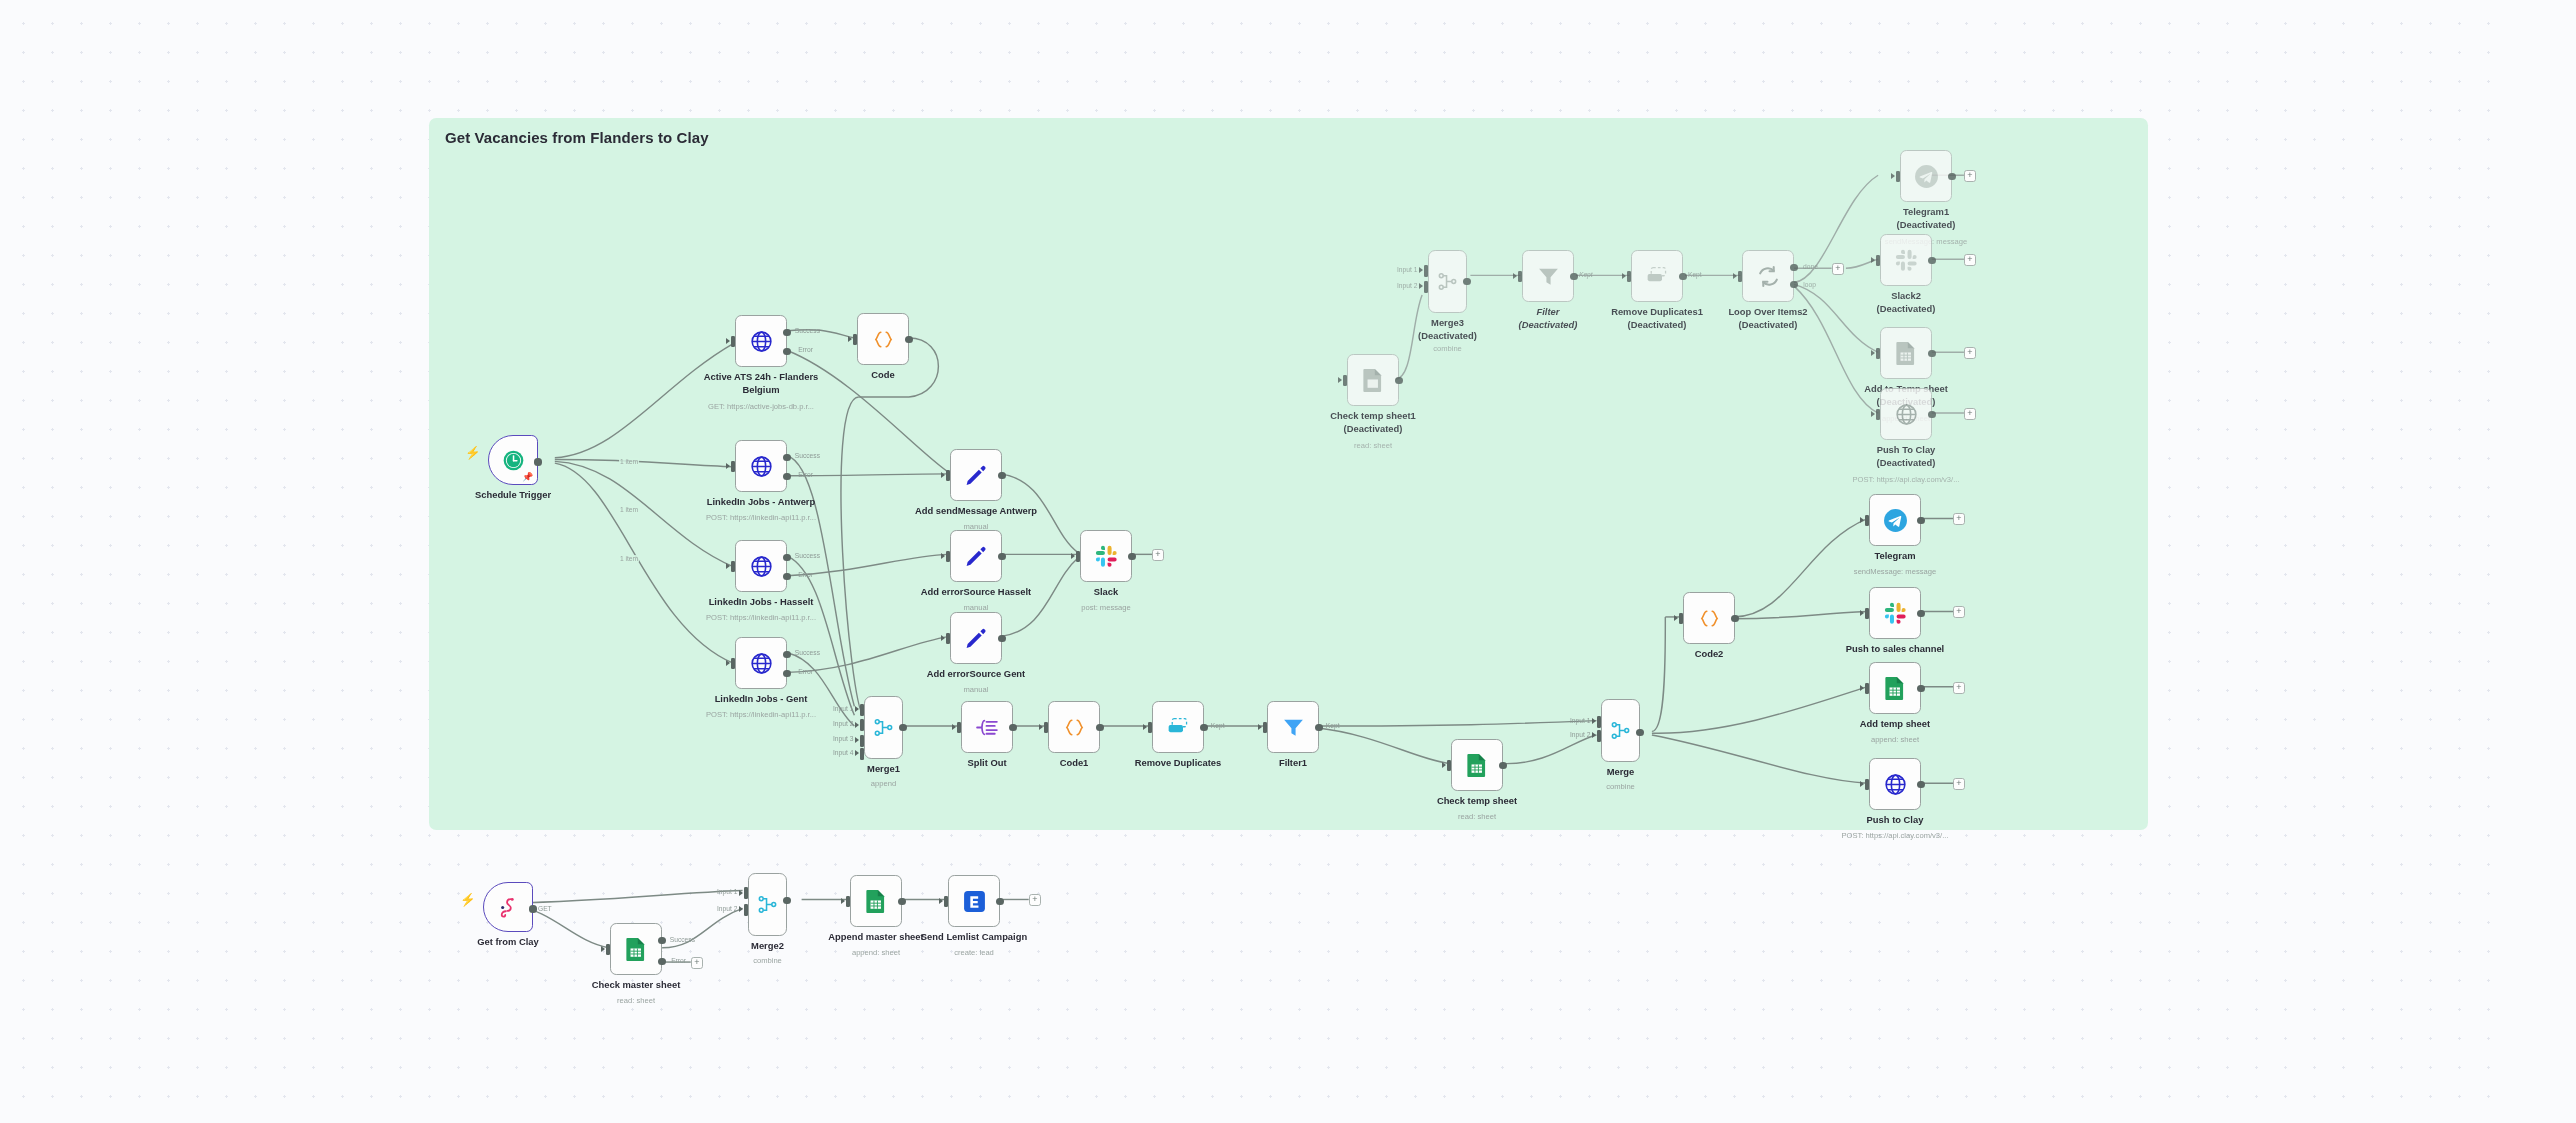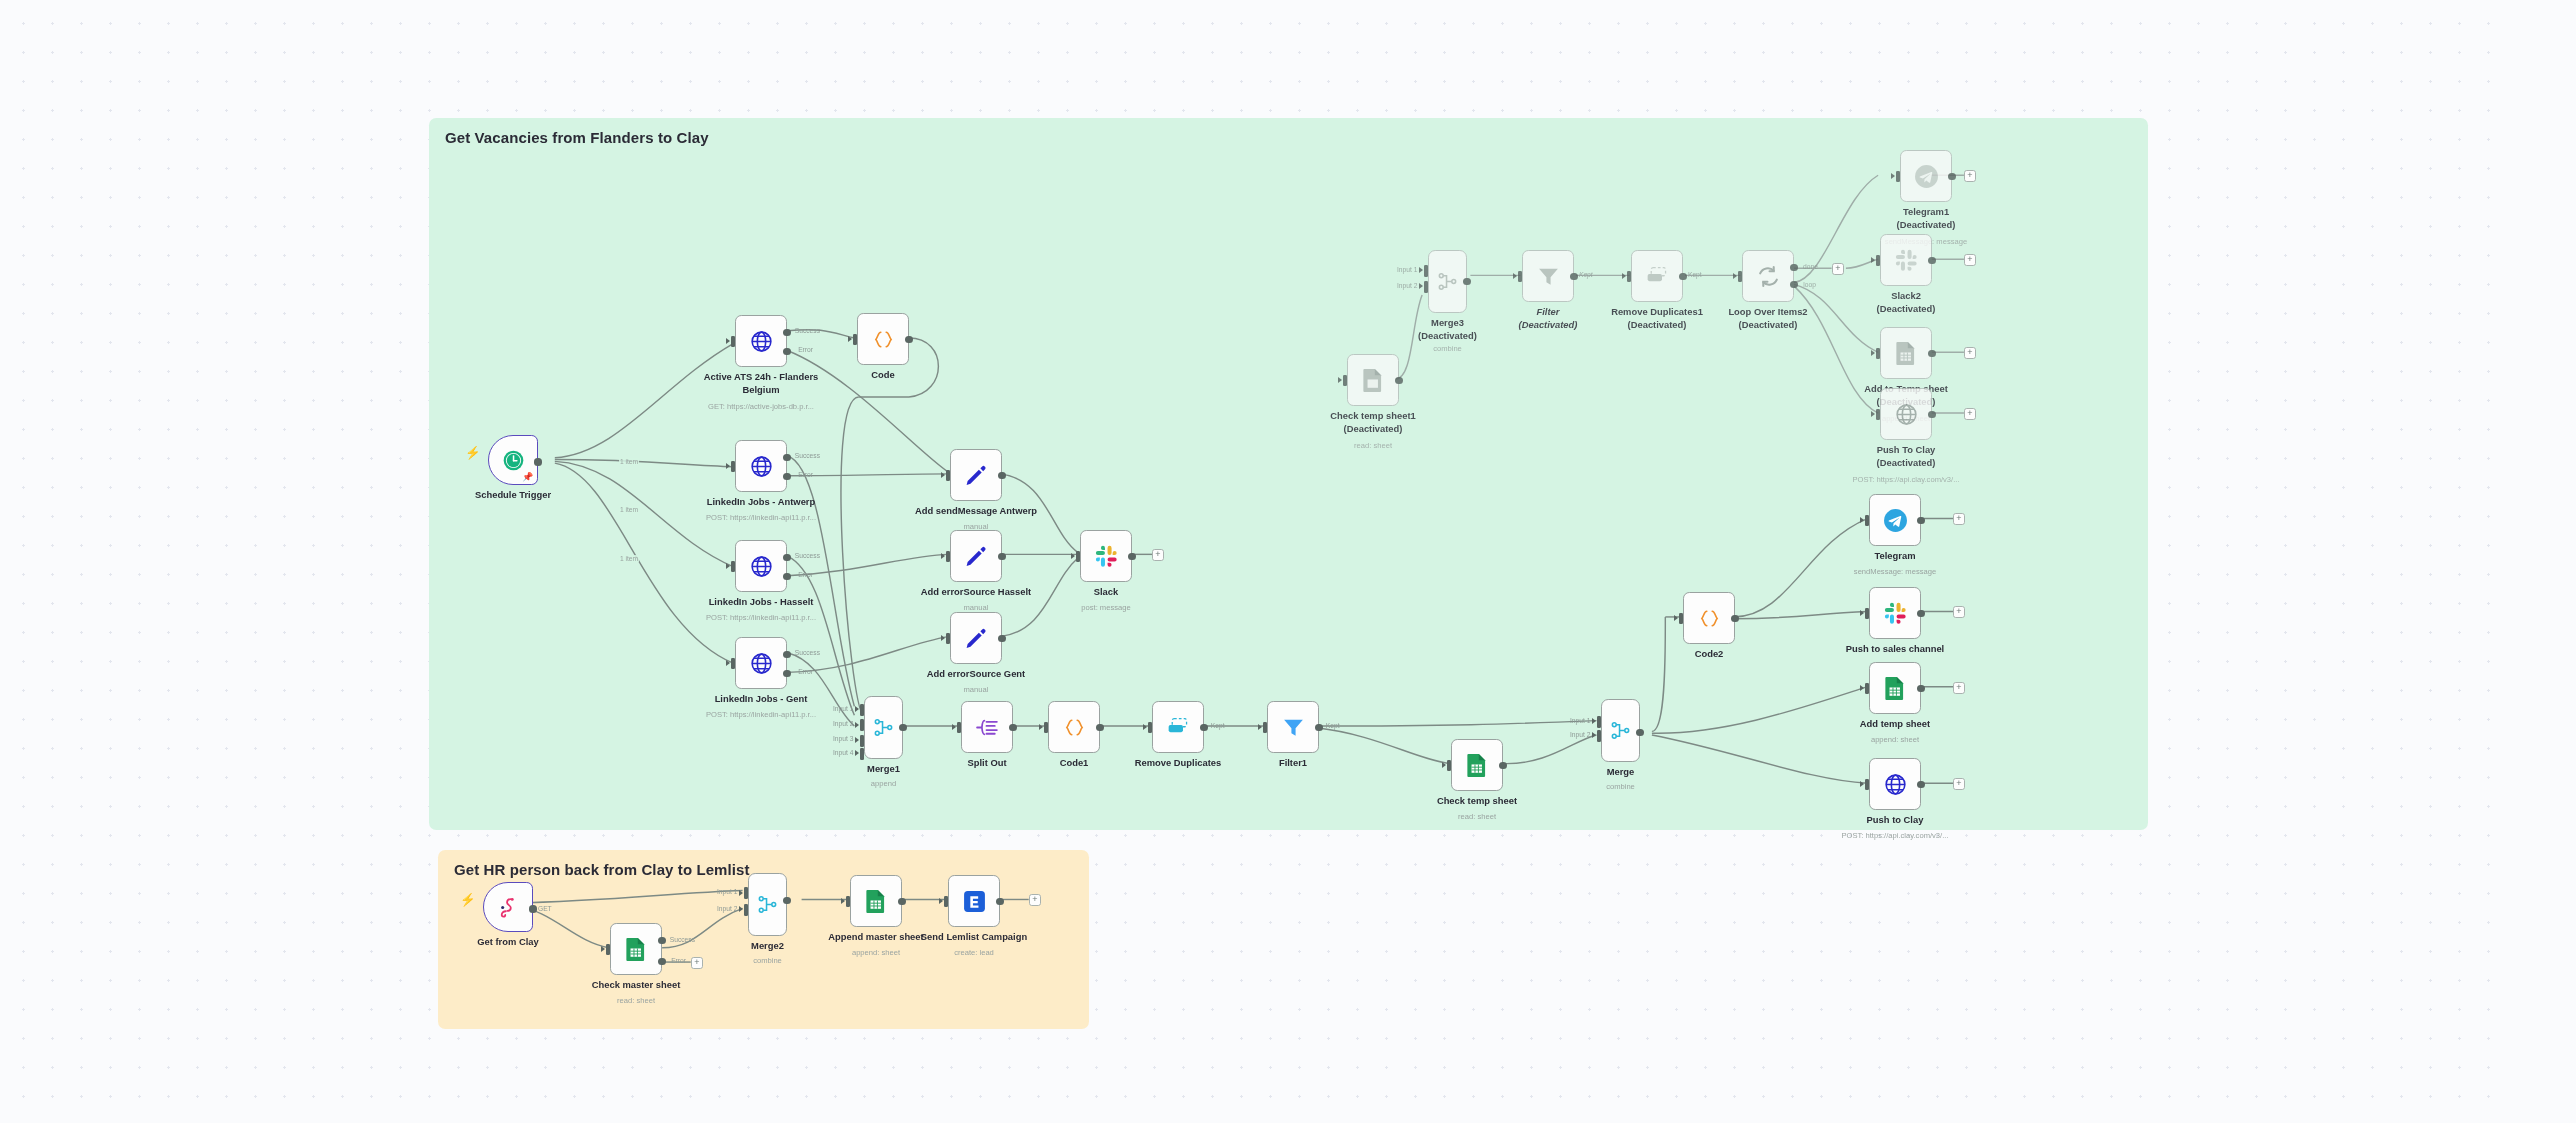--- a/index.html
+++ b/index.html
@@ -156,23 +156,20 @@
 </style>
 </head>
 <body>
 
 <div id="canvas">
 
   <div class="sticky" id="sticky-green">
     <div class="sticky-title">Get Vacancies from Flanders to Clay</div>
   </div>
 
-  <div class="sticky" id="sticky-yellow">
-    <div class="sticky-title">Get HR person back from Clay to Lemlist</div>
-  </div>
 
 
   <svg id="edges" viewBox="0 0 2880 1256" width="2576" height="1123">
 
     <path d="M620,512 C690,508 740,430 820,384"></path>
     <path d="M620,514 C720,514 760,520 820,522"></path>
     <path d="M620,516 C700,520 740,600 820,634"></path>
     <path d="M620,518 C690,530 720,700 820,742"></path>
 
     <path d="M880,370 C920,366 930,372 955,378"></path>

